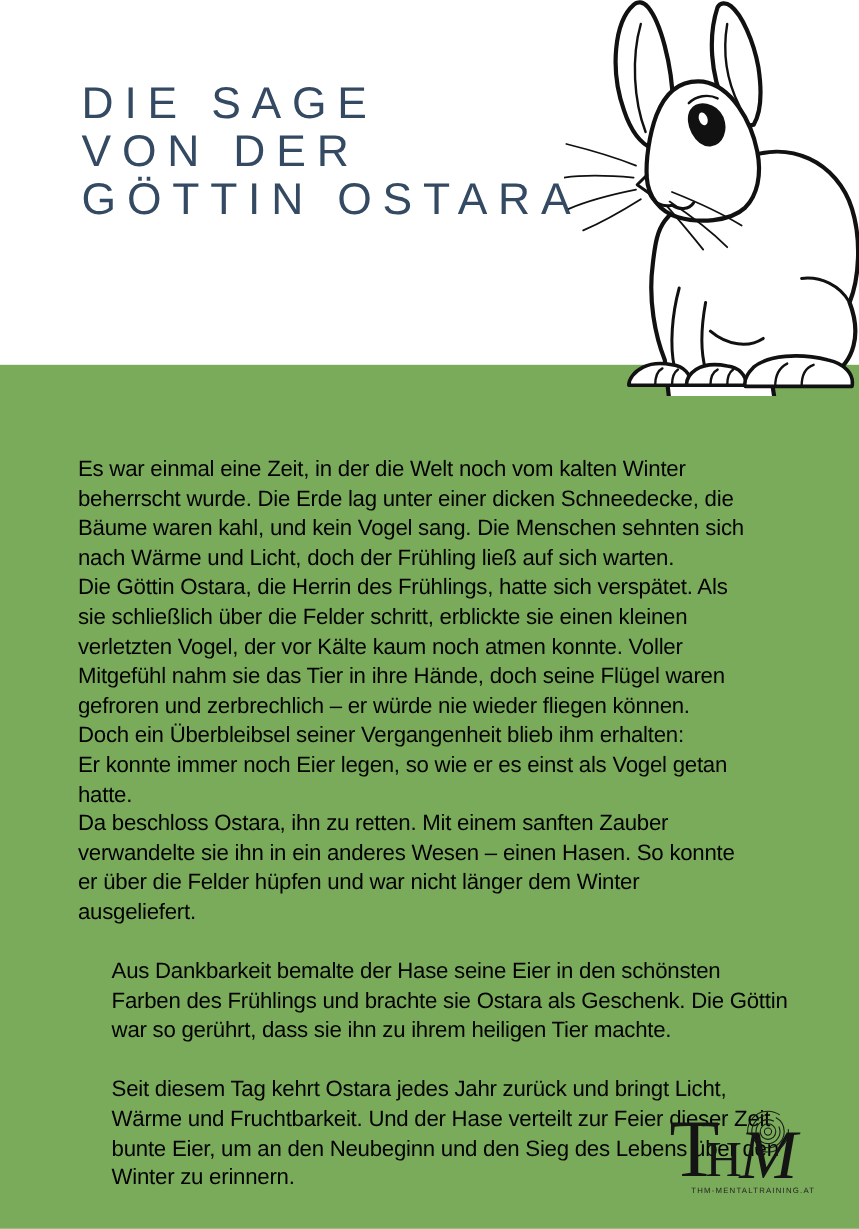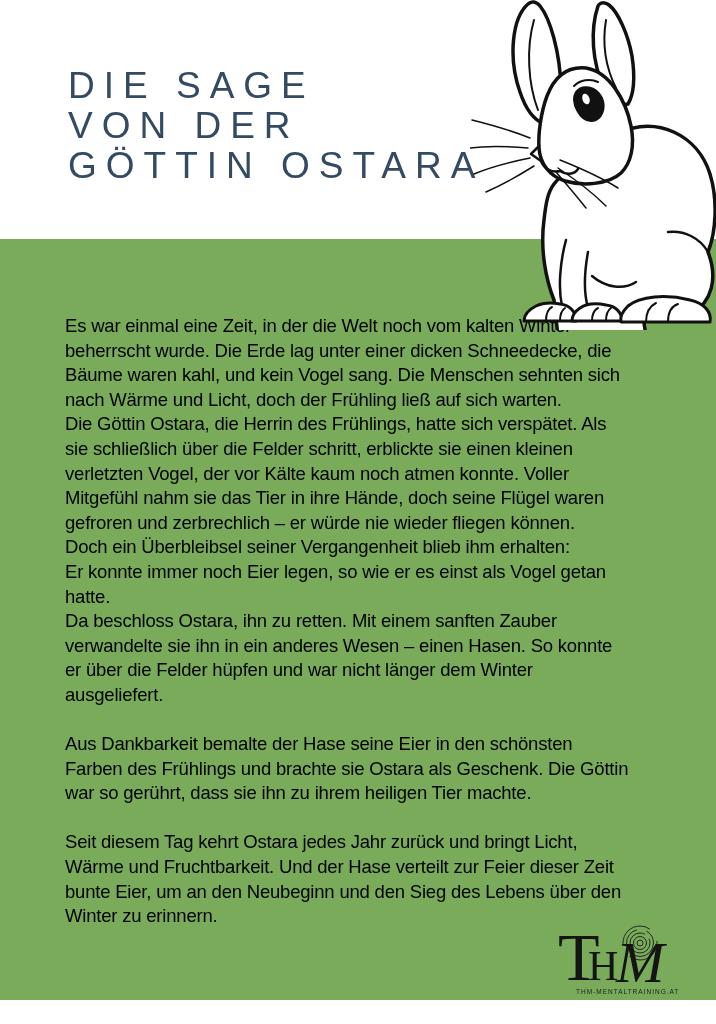--- a/index.html
+++ b/index.html
@@ -12,21 +12,21 @@
   }
   .page {
     position: relative;
     width: 716px;
     height: 1024px;
     background: #ffffff;
   }
   .header {
     position: relative;
     width: 716px;
-    height: 239px;
+    height: 304px;
     background: #ffffff;
   }
   .page-title {
     position: absolute;
     left: 68px;
     top: 66px;
     z-index: 2;
     font-family: "Liberation Sans", sans-serif;
     font-weight: 300;
     font-size: 37px;
@@ -44,21 +44,21 @@
     padding: 75px 50px 0 65px;
   }
   .story { width: 600px; }
   .para {
     font-size: 18.5px;
     line-height: 24.6px;
     letter-spacing: -0.2px;
     color: #000000;
     white-space: pre-line;
   }
-  .para.gap { margin-top: 24.6px; }
+  .para.gap { margin-top: 24.6px; margin-left: 28px; }
   .rabbit {
     position: absolute;
     top: 0;
     left: 470px;
     width: 246px;
     height: 330px;
     z-index: 3;
     overflow: hidden;
   }
   .logo {

